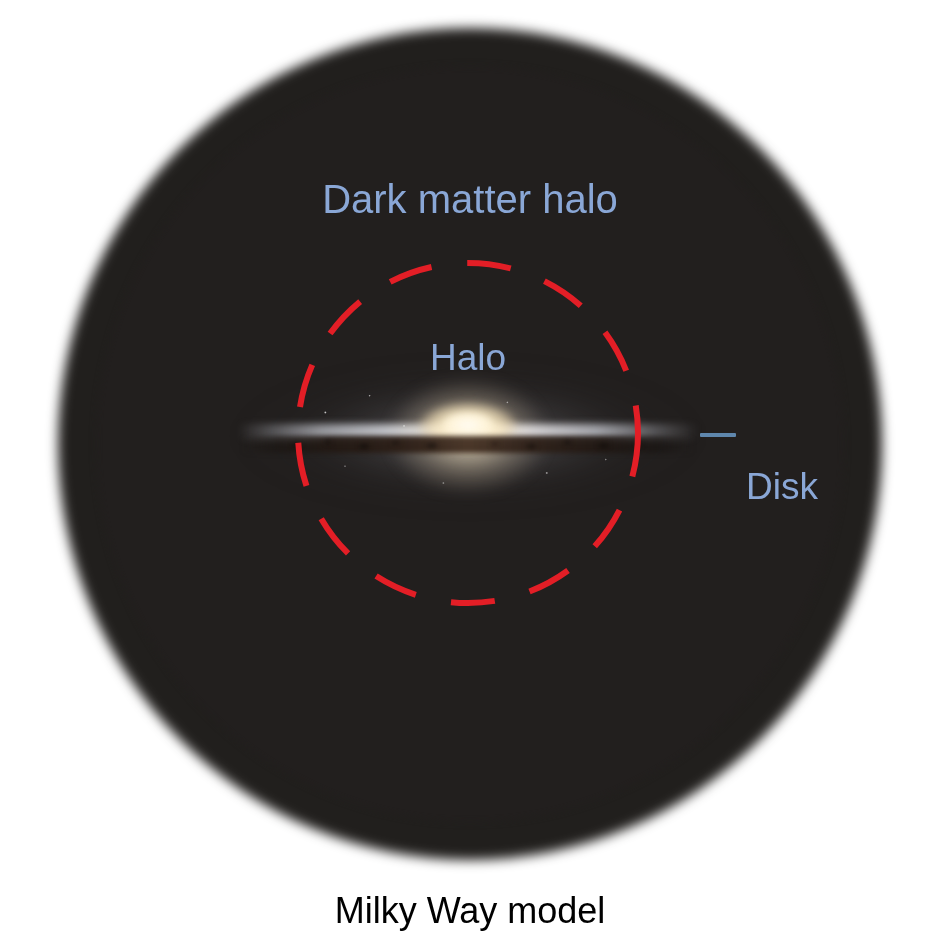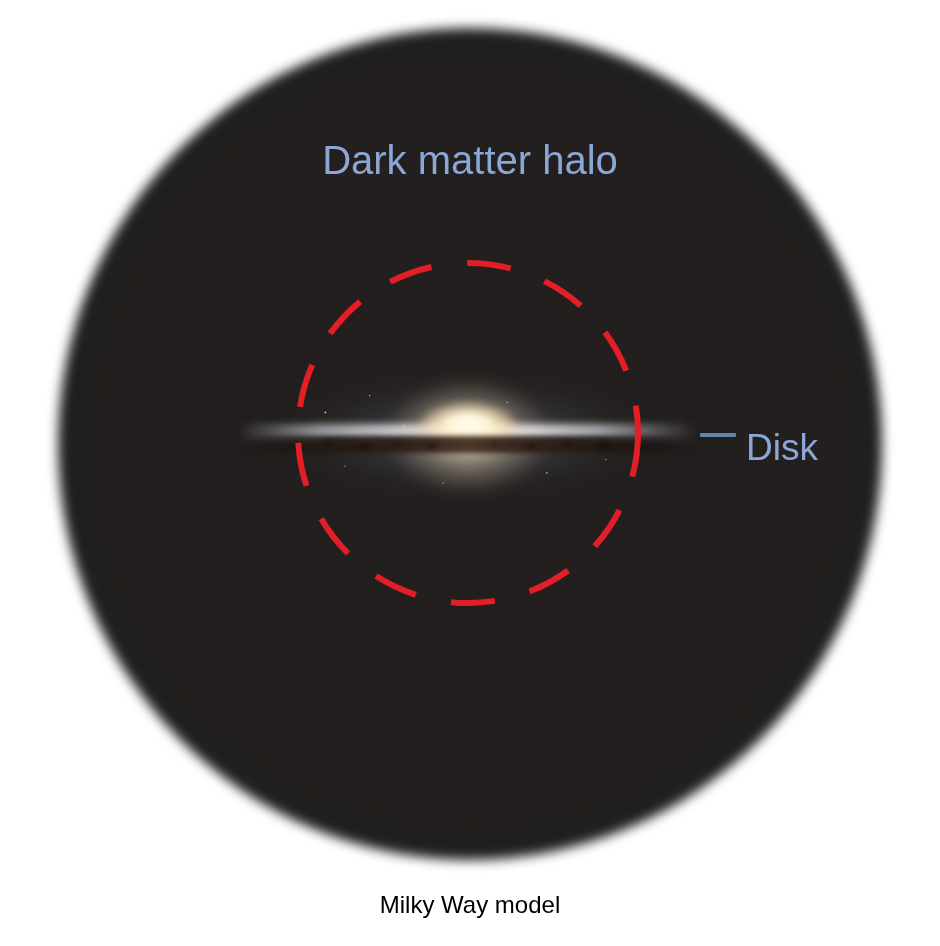--- a/index.html
+++ b/index.html
@@ -188,20 +188,21 @@
     pointer-events: none;
   }
 
   
   .label {
     position: absolute;
     color: #8aa7d6;
     font-family: "Liberation Sans", sans-serif;
     white-space: nowrap;
     line-height: 1;
+    margin-top: 39px;
   }
   #label-dark-matter-halo {
     left: 0; top: 140px;
     width: 940px;
     text-align: center;
     font-size: 40px;
   }
   #label-halo {
     left: 0; top: 300px;
     width: 936px;
@@ -223,21 +224,21 @@
   }
 
   
   #caption {
     position: absolute;
     left: 0;
     top: 893px;
     width: 940px;
     text-align: center;
     color: #000000;
-    font-size: 24px;
+    font-size: 36px;
     font-family: "Liberation Sans", sans-serif;
     line-height: 1;
   }
 </style>
 </head>
 <body>
 
 <div id="figure">
 
   <div class="dm-halo"></div>
@@ -253,20 +254,21 @@
     <div class="gal-dust-mottle"></div>
     <div class="gal-stars"></div>
   </div>
 
   <svg class="dashed-circle" width="940" height="946" viewBox="0 0 940 946">
     <circle cx="468" cy="433" r="170" fill="none" stroke="#e31e26" stroke-width="6" stroke-linecap="butt" stroke-dasharray="44 36"></circle>
   </svg>
 
   <div class="label" id="label-dark-matter-halo">Dark matter halo</div>
 
+  <div class="label" id="label-halo">Halo</div>
 
   <div class="disk-leader"></div>
 
   <div class="label" id="label-disk">Disk</div>
 
   <div id="caption">Milky Way model</div>
 
 </div>
 
 </body></html>

